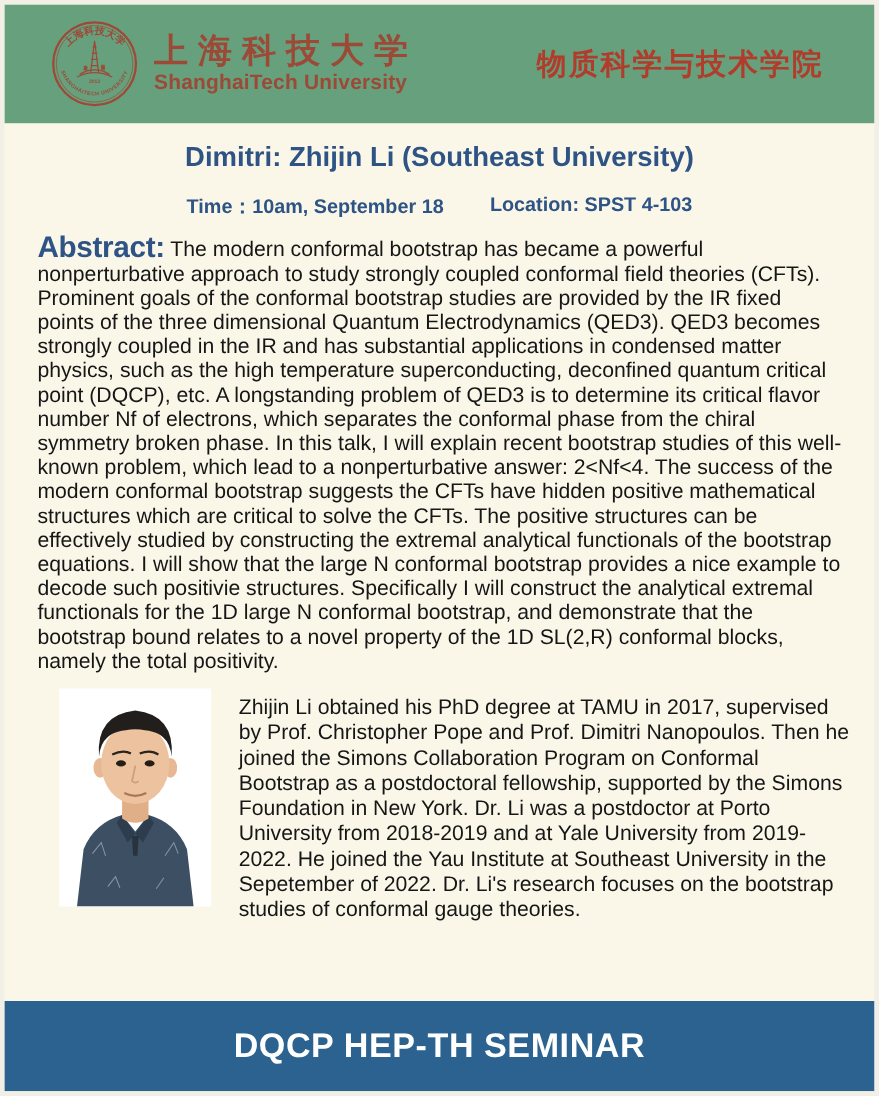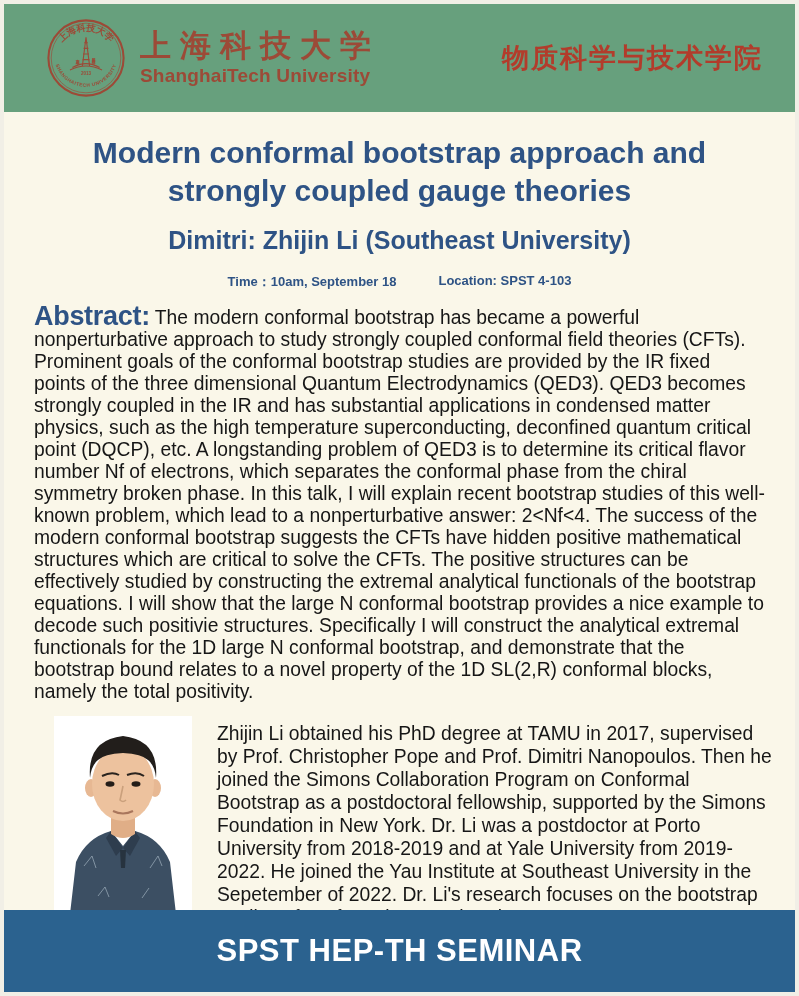--- a/index.html
+++ b/index.html
@@ -16,37 +16,37 @@
   .header{
     height:108px;flex:0 0 108px;
     background:#67a07d;
     display:flex;align-items:center;
     padding:0 26px;
   }
   .seal{width:80px;height:80px;flex:0 0 80px;margin-left:16px;}
   .uni-block{margin-left:14px;color:#9c4a37;}
   .uni-cn{font-size:31px;font-weight:bold;letter-spacing:9px;line-height:1.1;white-space:nowrap;}
   .uni-en{font-size:19px;font-weight:bold;margin-top:2px;letter-spacing:0.2px;}
-  .school-block{margin-left:auto;text-align:center;color:#b23c2b;margin-right:6px;}
+  .school-block{margin-left:auto;text-align:center;color:#b23c2b;margin-right:20px;}
   .school-cn{font-size:27px;font-weight:bold;letter-spacing:2px;line-height:1.2;}
   .school-en{font-size:16.5px;font-weight:bold;margin-top:3px;}
   
   .main{flex:1 1 auto;display:flex;flex-direction:column;overflow:hidden;}
   .title{
     margin:22px 40px 0;
     text-align:center;color:#2e5385;
     font-size:30px;font-weight:bold;line-height:1.25;
   }
   .speaker{
     margin-top:17px;text-align:center;color:#2e5385;
     font-size:25px;font-weight:bold;
   }
   .time-row{
     margin-top:18px;text-align:center;color:#2e5385;
-    font-size:13px;font-weight:bold;
+    font-size:18px;font-weight:bold;
     display:flex;justify-content:center;gap:42px;
   }
   .abstract{
     margin:14px 28px 0 30px;
     color:#161616;
     font-size:19.3px;line-height:22px;
     text-align:left;
   }
   .abstract-label{
     color:#2e5385;font-size:27px;font-weight:bold;
@@ -110,24 +110,20 @@
       <div class="uni-en">ShanghaiTech University</div>
     </div>
 
     <div class="school-block">
       <div class="school-cn">物质科学与技术学院</div>
     </div>
   </div>
 
   <div class="main">
 
-    <div class="title">
-      <div>Modern conformal bootstrap approach and</div>
-      <div>strongly coupled gauge theories</div>
-    </div>
 
     <div class="speaker">Dimitri: Zhijin Li (Southeast University)</div>
 
     <div class="time-row">
       <span>Time：10am, September 18</span>
       <span>Location: SPST 4-103</span>
     </div>
 
     <div class="abstract"><span class="abstract-label">Abstract:</span><span> The modern conformal bootstrap has became a powerful nonperturbative approach to study strongly coupled conformal field theories (CFTs). Prominent goals of the conformal bootstrap studies are provided by the IR fixed points of the three dimensional Quantum Electrodynamics (QED3). QED3 becomes strongly coupled in the IR and has substantial applications in condensed matter physics, such as the high temperature superconducting, deconfined quantum critical point (DQCP), etc. A longstanding problem of QED3 is to determine its critical flavor number Nf of electrons, which separates the conformal phase from the chiral symmetry broken phase. In this talk, I will explain recent bootstrap studies of this well-known problem, which lead to a nonperturbative answer: 2&lt;Nf&lt;4. The success of the modern conformal bootstrap suggests the CFTs have hidden positive mathematical structures which are critical to solve the CFTs. The positive structures can be effectively studied by constructing the extremal analytical functionals of the bootstrap equations. I will show that the large N conformal bootstrap provides a nice example to decode such positivie structures. Specifically I will construct the analytical extremal functionals for the 1D large N conformal bootstrap, and demonstrate that the bootstrap bound relates to a novel property of the 1D SL(2,R) conformal blocks, namely the total positivity.</span></div>
 
@@ -160,16 +156,16 @@
         <path d="M69,70 q-2,10 -3,14 q3,3 6,0" stroke="#caa07c" stroke-width="1.6" fill="none"></path>
 
         <path d="M59,95 q10,5 20,0" stroke="#a9765c" stroke-width="2" fill="none"></path>
       </svg>
 
       <div class="bio-text">Zhijin Li obtained his PhD degree at TAMU in 2017, supervised by Prof. Christopher Pope and Prof. Dimitri Nanopoulos. Then he joined the Simons Collaboration Program on Conformal Bootstrap as a postdoctoral fellowship, supported by the Simons Foundation in New York. Dr. Li was a postdoctor at Porto University from 2018-2019 and at Yale University from 2019-2022. He joined the Yau Institute at Southeast University in the Sepetember of 2022. Dr. Li's research focuses on the bootstrap studies of conformal gauge theories.</div>
     </div>
   </div>
 
   <div class="footer">
-    <div class="footer-label">SPST HEP-TH SEMINAR</div>
+    <div class="footer-label">DQCP HEP-TH SEMINAR</div>
   </div>
 
 </div>
 
 </body></html>

